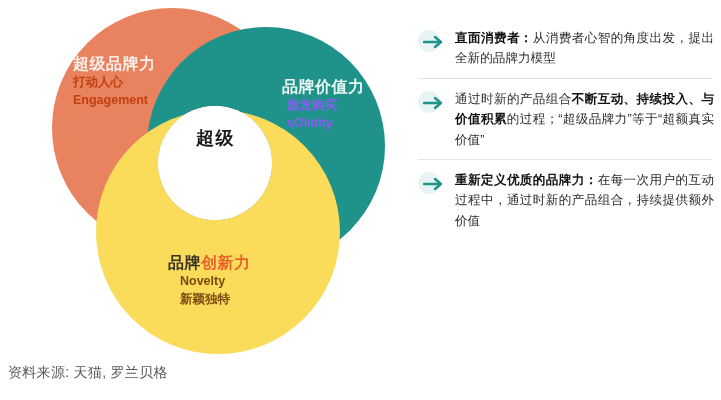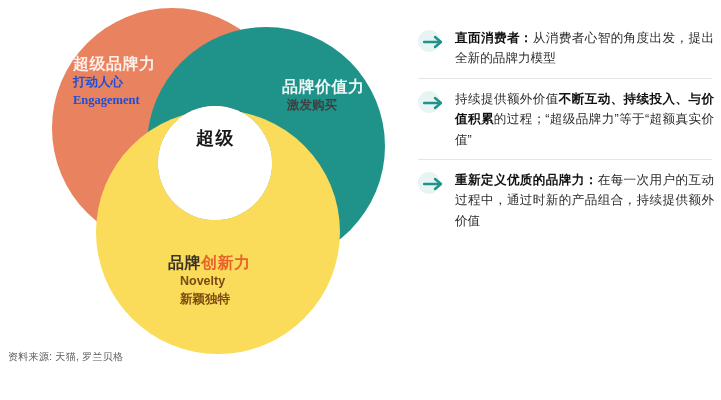--- a/index.html
+++ b/index.html
@@ -58,26 +58,26 @@
   .lbl-sub {
     font-size: 12.5px;
     font-weight: bold;
     line-height: 1.45;
     white-space: nowrap;
   }
 
   
   .grp-comm { left: 73px; top: 55px; }
   .grp-comm .lbl-title { color: #fdeee9; }
-  .grp-comm .lbl-sub   { color: #1d4ed8; font-family: Liberation Serif, serif; }
+  .grp-comm .lbl-sub   { color: #c2410c; }
 
   
   .grp-value { left: 282px; top: 78px; }
   .grp-value .lbl-title { color: #ecf8f6; }
-  .grp-value .lbl-sub   { color: #404040; margin-left: 5px; }
+  .grp-value .lbl-sub   { color: #8b5cf6; margin-left: 5px; }
 
   
   .grp-novel { left: 148px; top: 254px; margin-left: 20px; }
   .grp-novel .lbl-title .t-dark { color: #3a3226; }
   .grp-novel .lbl-title .t-orange { color: #e8622a; }
   .grp-novel .lbl-sub { color: #7a4a12; margin-left: 12px; }
 
   
   .grp-core {
     left: 163px;
@@ -90,22 +90,22 @@
     font-size: 18px;
     font-weight: bold;
     letter-spacing: 1.5px;
     line-height: 1.35;
   }
 
   
   .source-note {
     position: absolute;
     left: 8px;
-    top: 350px;
-    font-size: 10px;
+    top: 364px;
+    font-size: 14px;
     color: #5a5a5a;
     letter-spacing: 0.3px;
     white-space: nowrap;
   }
 
   
   .bullets-panel {
     position: absolute;
     left: 418px;
     top: 18px;
@@ -201,20 +201,21 @@
 
       <div class="lbl grp-comm">
         <div class="lbl-title">超级品牌力</div>
         <div class="lbl-sub">打动人心</div>
         <div class="lbl-sub">Engagement</div>
       </div>
 
       <div class="lbl grp-value">
         <div class="lbl-title">品牌价值力</div>
         <div class="lbl-sub">激发购买</div>
+        <div class="lbl-sub">sOlidity</div>
       </div>
 
       <div class="lbl grp-novel">
         <div class="lbl-title"><span class="t-dark" style="color: rgb(58, 50, 38);">品牌</span><span class="t-orange" style="color: rgb(232, 98, 42);">创新力</span></div>
         <div class="lbl-sub" style="color: rgb(122, 74, 18);">Novelty</div>
         <div class="lbl-sub" style="color: rgb(122, 74, 18);">新颖独特</div>
       </div>
 
       <div class="lbl grp-core">
         <div class="core-line">超级</div>
@@ -241,21 +242,21 @@
     <div class="divider" style="background: rgb(226, 230, 230);"></div>
 
     <div class="bullet-row">
       <div class="bullet-icon">
         <div class="halo" style="background: rgb(230, 245, 243);"></div>
         <svg width="22" height="16" viewBox="0 0 22 16">
           <path d="M1 8 H17" stroke="#1F9289" stroke-width="2.4" stroke-linecap="round" fill="none"></path>
           <path d="M12 3 L18 8 L12 13" stroke="#1F9289" stroke-width="2.4" stroke-linecap="round" stroke-linejoin="round" fill="none"></path>
         </svg>
       </div>
-      <div class="bullet-text"><span>持续提供额外价值</span><span class="b">不断互动、持续投入、与价值积累</span><span>的过程；“超级品牌力”等于“超额真实价值”</span></div>
+      <div class="bullet-text"><span>通过时新的产品组合</span><span class="b">不断互动、持续投入、与价值积累</span><span>的过程；“超级品牌力”等于“超额真实价值”</span></div>
     </div>
 
     <div class="divider" style="background: rgb(226, 230, 230);"></div>
 
     <div class="bullet-row">
       <div class="bullet-icon">
         <div class="halo" style="background: rgb(230, 245, 243);"></div>
         <svg width="22" height="16" viewBox="0 0 22 16">
           <path d="M1 8 H17" stroke="#1F9289" stroke-width="2.4" stroke-linecap="round" fill="none"></path>
           <path d="M12 3 L18 8 L12 13" stroke="#1F9289" stroke-width="2.4" stroke-linecap="round" stroke-linejoin="round" fill="none"></path>

